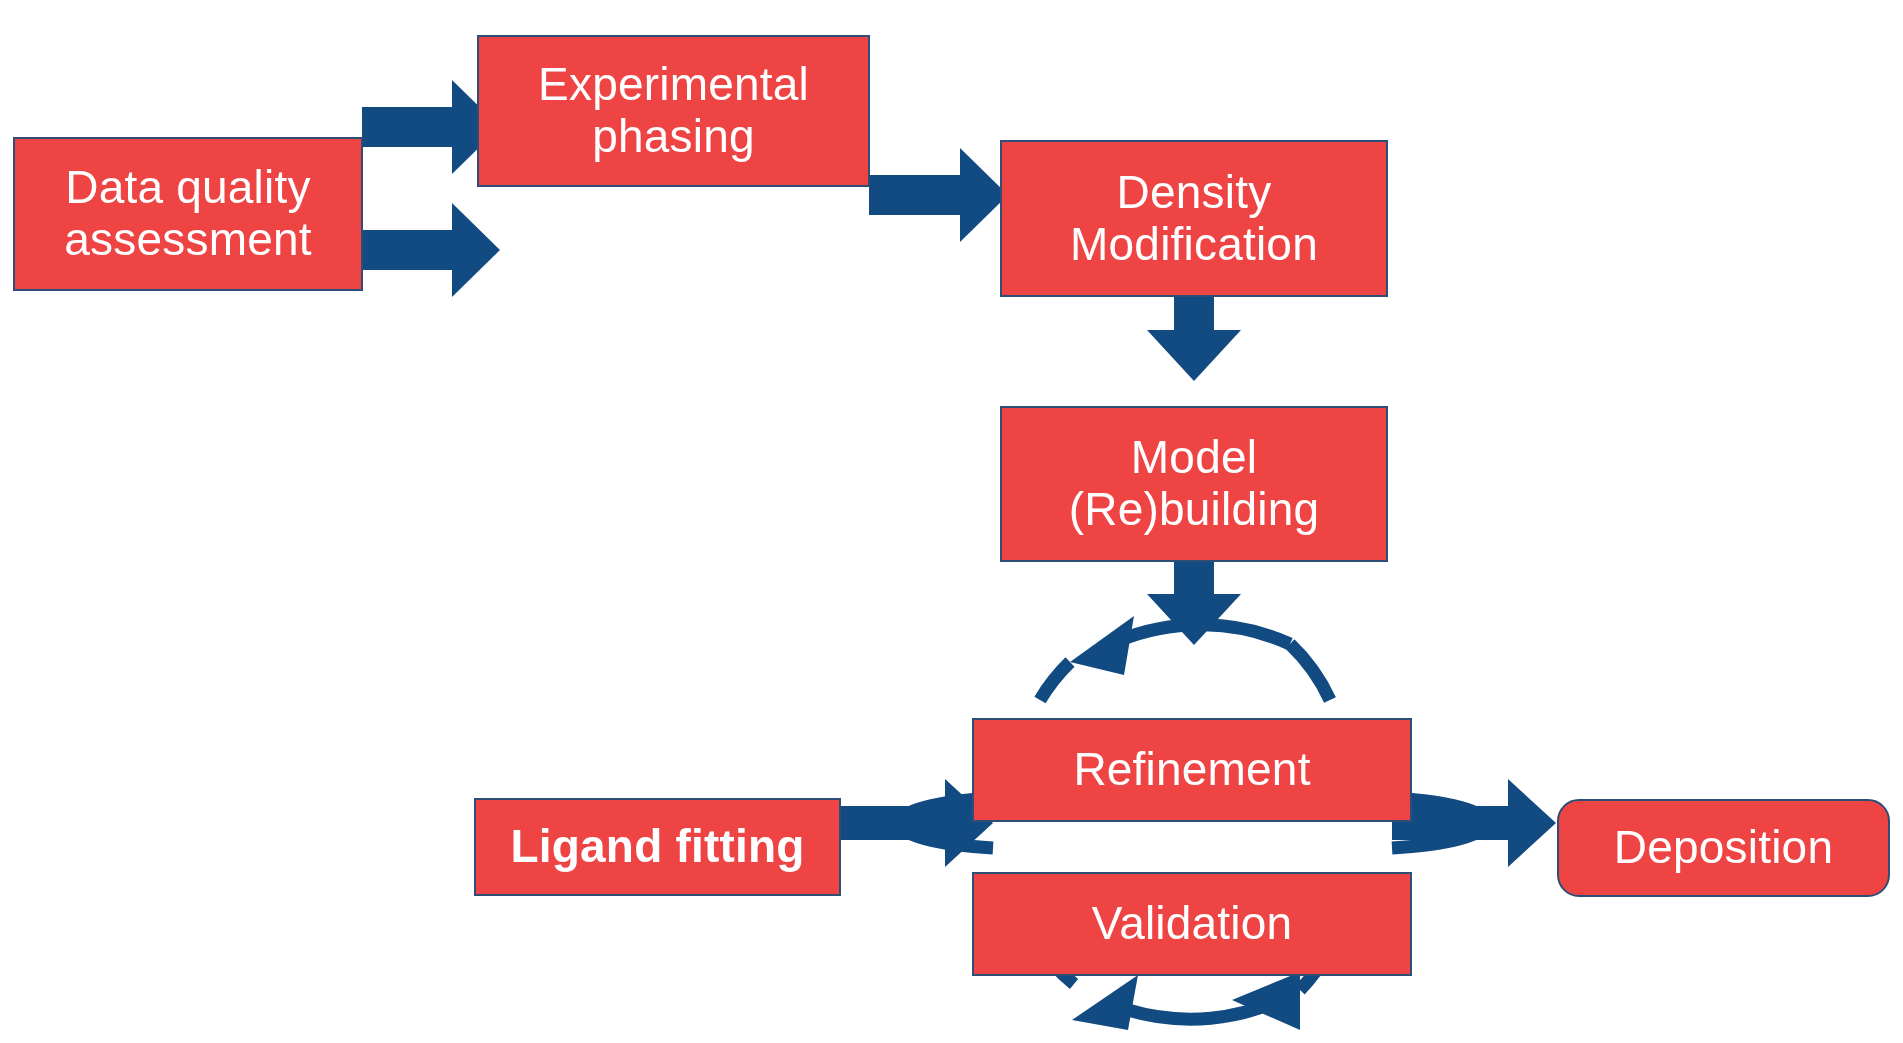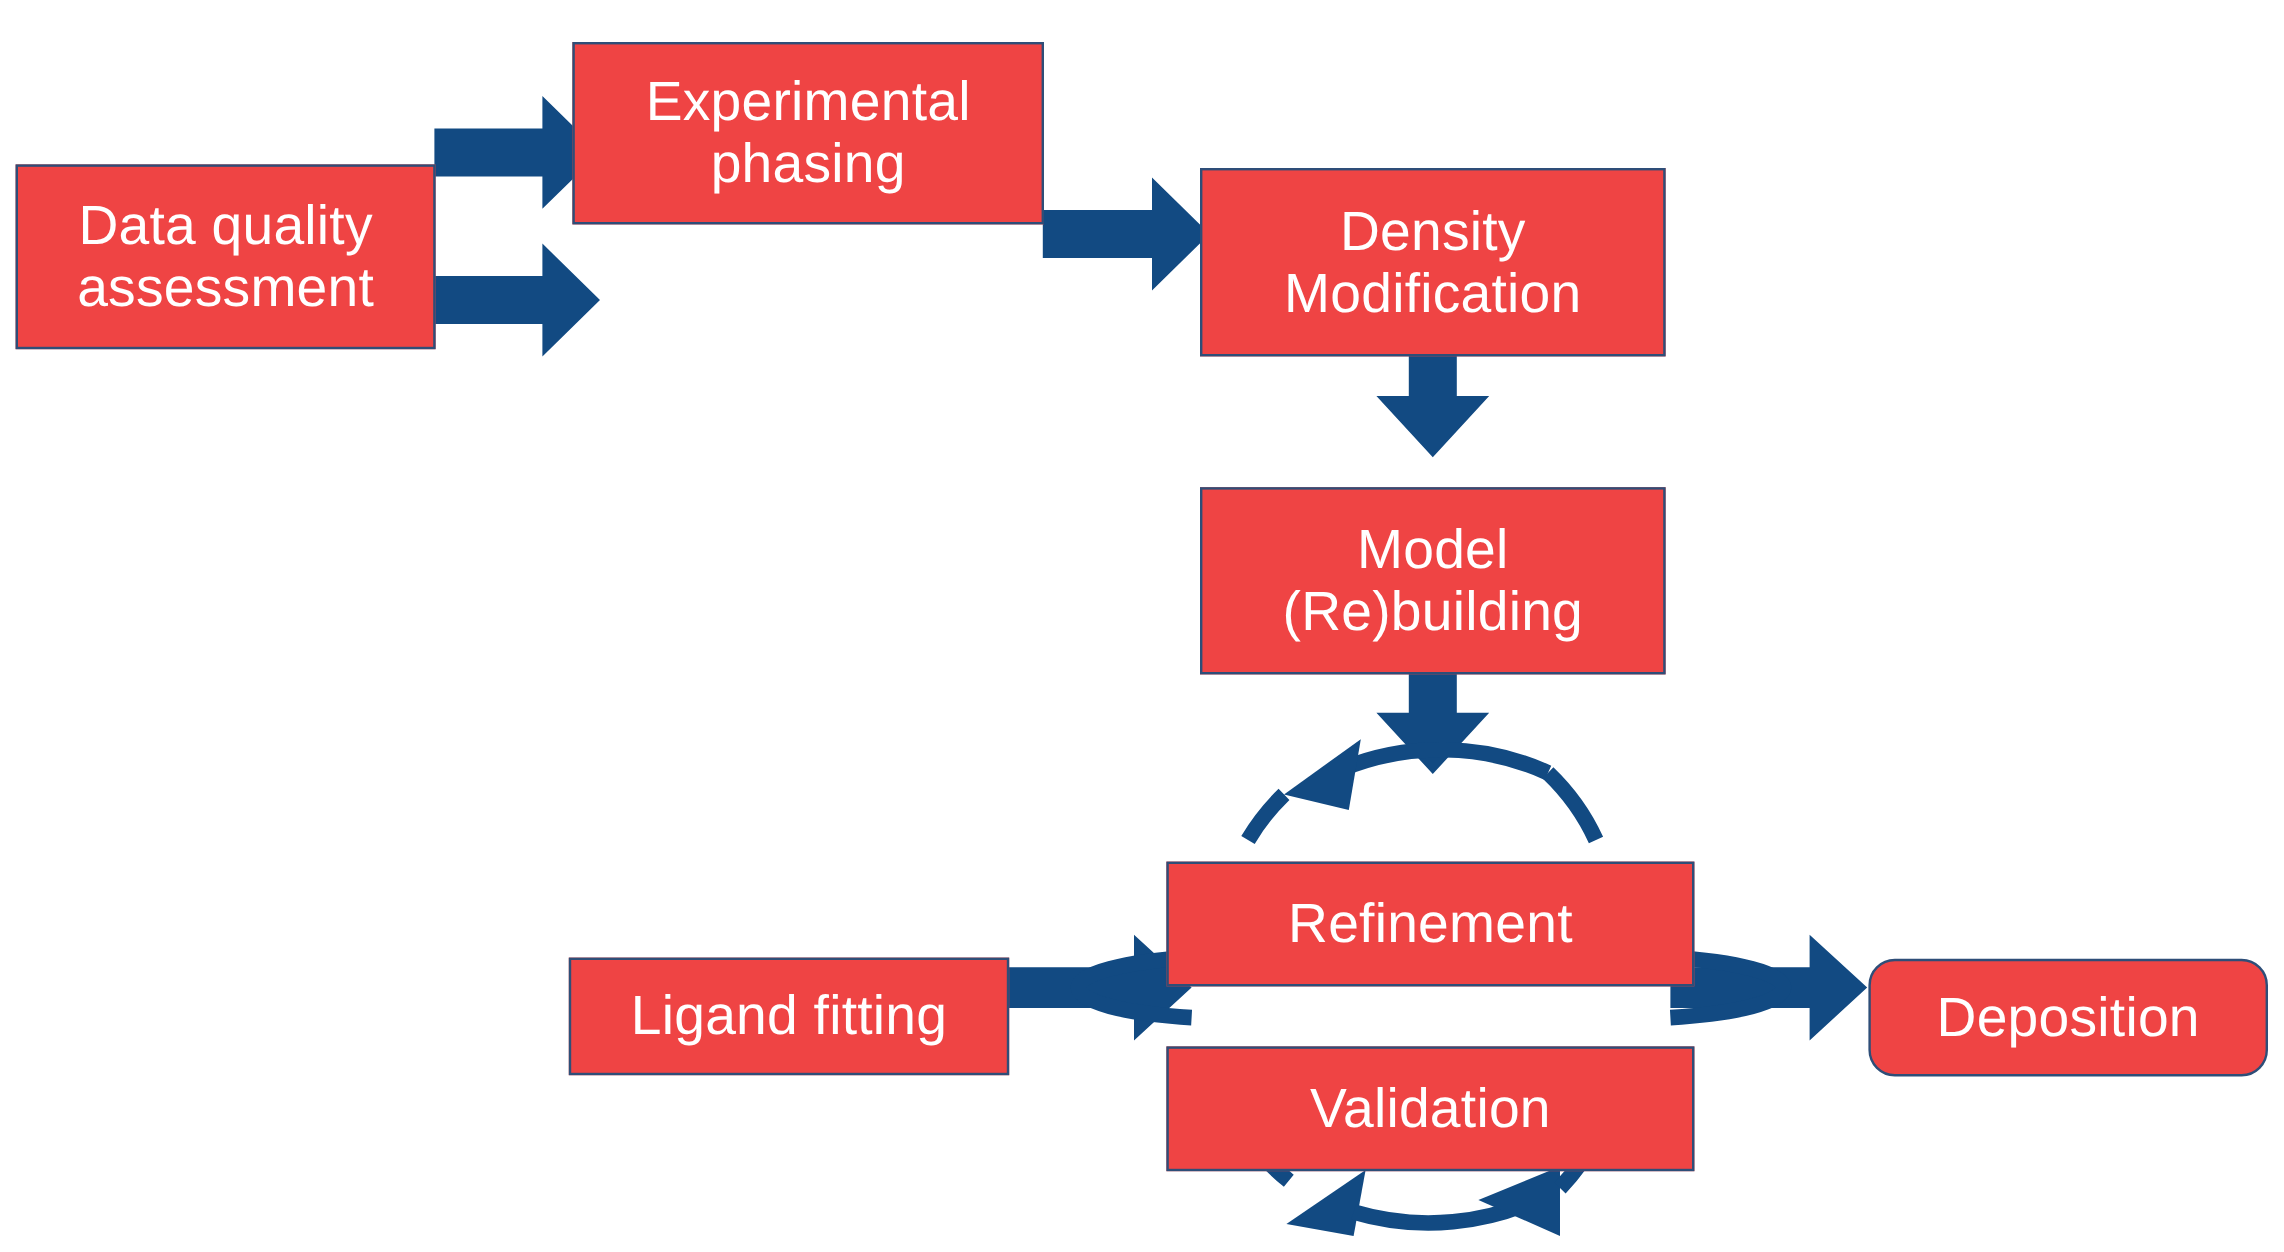--- a/index.html
+++ b/index.html
@@ -114,17 +114,17 @@
   <div class="node" style="left:1000px; top:382px; width:388px; height:156px; font-size:46px;">Model
 (Re)building</div>
 
   <div class="node" style="left:1000px; top:116px; width:388px; height:157px; font-size:46px;">Density
 Modification</div>
 
   <div class="node" style="left:972px; top:694px; width:440px; height:104px; font-size:46px;">Refinement</div>
 
   <div class="node" style="left:972px; top:848px; width:440px; height:104px; font-size:46px;">Validation</div>
 
-  <div class="node" style="left:474px; top:774px; width:367px; height:98px; font-size:46px;">Ligand fitting</div>
+  <div class="node" style="left:474px; top:774px; width:367px; height:98px; font-size:46px;font-weight:bold;">Ligand fitting</div>
 
   <div class="node" style="left:1557px; top:775px; width:333px; height:98px; font-size:46px;border-radius:22px;">Deposition</div>
 
 </div>
 
 </body></html>

